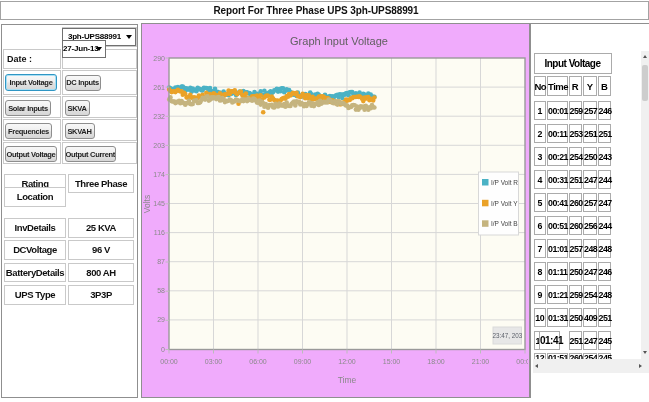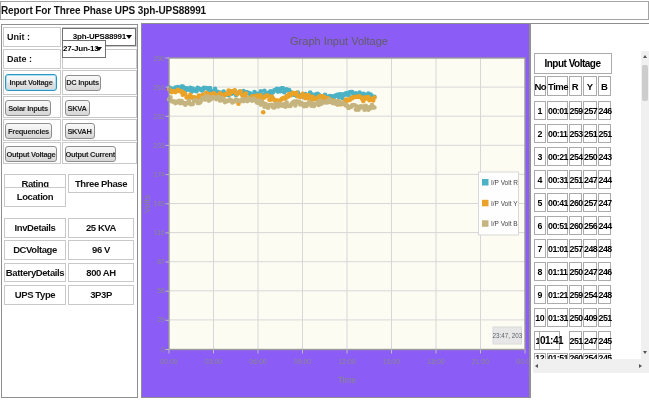--- a/index.html
+++ b/index.html
@@ -1,41 +1,40 @@
 <!DOCTYPE html>
 <html><head><meta charset="utf-8"><style>
 *{margin:0;padding:0;box-sizing:border-box}
 html,body{width:649px;height:402px;background:#fff;font-family:"Liberation Sans",sans-serif;overflow:hidden}
 #titlebar{position:absolute;left:0;top:1px;width:649px;height:19px;border:1px solid #a3a3a3;background:#fff}
-#titlebar span{position:absolute;left:0;top:3px;width:630px;text-align:left;font-size:10px;font-weight:600;color:#111;letter-spacing:-0.1px}
+#titlebar span{position:absolute;left:0;top:3px;width:630px;text-align:center;font-size:10px;font-weight:600;color:#111;letter-spacing:-0.1px}
 
 #lp{position:absolute;left:1px;top:24px;width:137px;height:374px;border:1px solid #8f8f8f;background:#fff}
 .cell{position:absolute;border:1px solid #c9c9c9;background:#fff}
 .lbl{font-size:9px;font-weight:bold;color:#111;padding-left:3px;line-height:19px}
-.ddl{position:absolute;border:1px solid #707070;background:#fff;font-size:8px;font-weight:bold;color:#000;text-align:right;white-space:nowrap;letter-spacing:-0.2px;padding-right:9px}
+.ddl{position:absolute;border:1px solid #707070;background:#fff;font-size:8px;font-weight:bold;color:#000;text-align:center;white-space:nowrap;letter-spacing:-0.2px;padding-right:9px}
 .ddl .ar{position:absolute;right:3px;top:50%;margin-top:-2px;width:0;height:0;border-left:3.5px solid transparent;border-right:3.5px solid transparent;border-top:4px solid #000}
 .btn{position:absolute;border:1px solid #8e8e8e;border-radius:3px;background:linear-gradient(#f8f8f8,#efefef 45%,#e2e2e2 55%,#d6d6d6);font-size:7.5px;font-weight:600;color:#222;text-align:center;white-space:nowrap;letter-spacing:-0.3px;overflow:hidden}
 .btn.sel{border:1px solid #2f96c4;box-shadow:0 0 0 1px #a8dff4 inset}
 .itxt{font-size:9.5px;font-weight:bold;color:#111;text-align:center;white-space:nowrap;letter-spacing:-0.4px;overflow:hidden}
 
-#cp{position:absolute;left:141px;top:23px;width:389px;height:375px;border:1px solid #8f8f8f;background:#8b5cf6}
+#cp{position:absolute;left:141px;top:23px;width:389px;height:375px;border:1px solid #8f8f8f;background:#f0abfc}
 
 #rp{position:absolute;left:530px;top:23px;width:119px;height:375px;border:1px solid #8f8f8f;border-right:none;background:#fff}
 .rcell{position:absolute;border:1px solid #ababab;background:#fff;font-weight:bold;color:#000;text-align:center;white-space:nowrap;letter-spacing:-0.5px}
 .sb{position:absolute;background:#f0f0f0}
 .thumb{position:absolute;background:#cdcdcd;border-radius:2px}
 </style></head>
 <body>
 <div id="titlebar">
     <span>Report For Three Phase UPS 3ph-UPS88991</span>
   </div>
 
 <div id="lp">
 
-  <div class="cell lbl" style="left:1px;top:2px;width:58px;height:20px">Unit :</div>
   <div class="cell" style="left:60px;top:2px;width:75px;height:20px"></div>
   <div class="ddl" style="left:60px;top:3px;width:74px;height:18px;line-height:16px">3ph-UPS88991<span class="ar"></span></div>
 
   <div class="cell lbl" style="left:1px;top:23.5px;width:58px;height:20px">Date :</div>
   <div class="cell" style="left:60px;top:23.5px;width:75px;height:20px"></div>
   <div class="ddl" style="left:60px;top:15px;width:44px;height:18px;line-height:16px">27-Jun-13<span class="ar"></span></div>
 
   <div class="cell" style="left:1px;top:45px;width:58px;height:25px"></div>
   <div class="cell" style="left:60px;top:45px;width:75px;height:25px"></div>
   <div class="btn sel" style="left:3px;top:49px;width:52px;height:17px;line-height:16px">Input Voltage</div>

